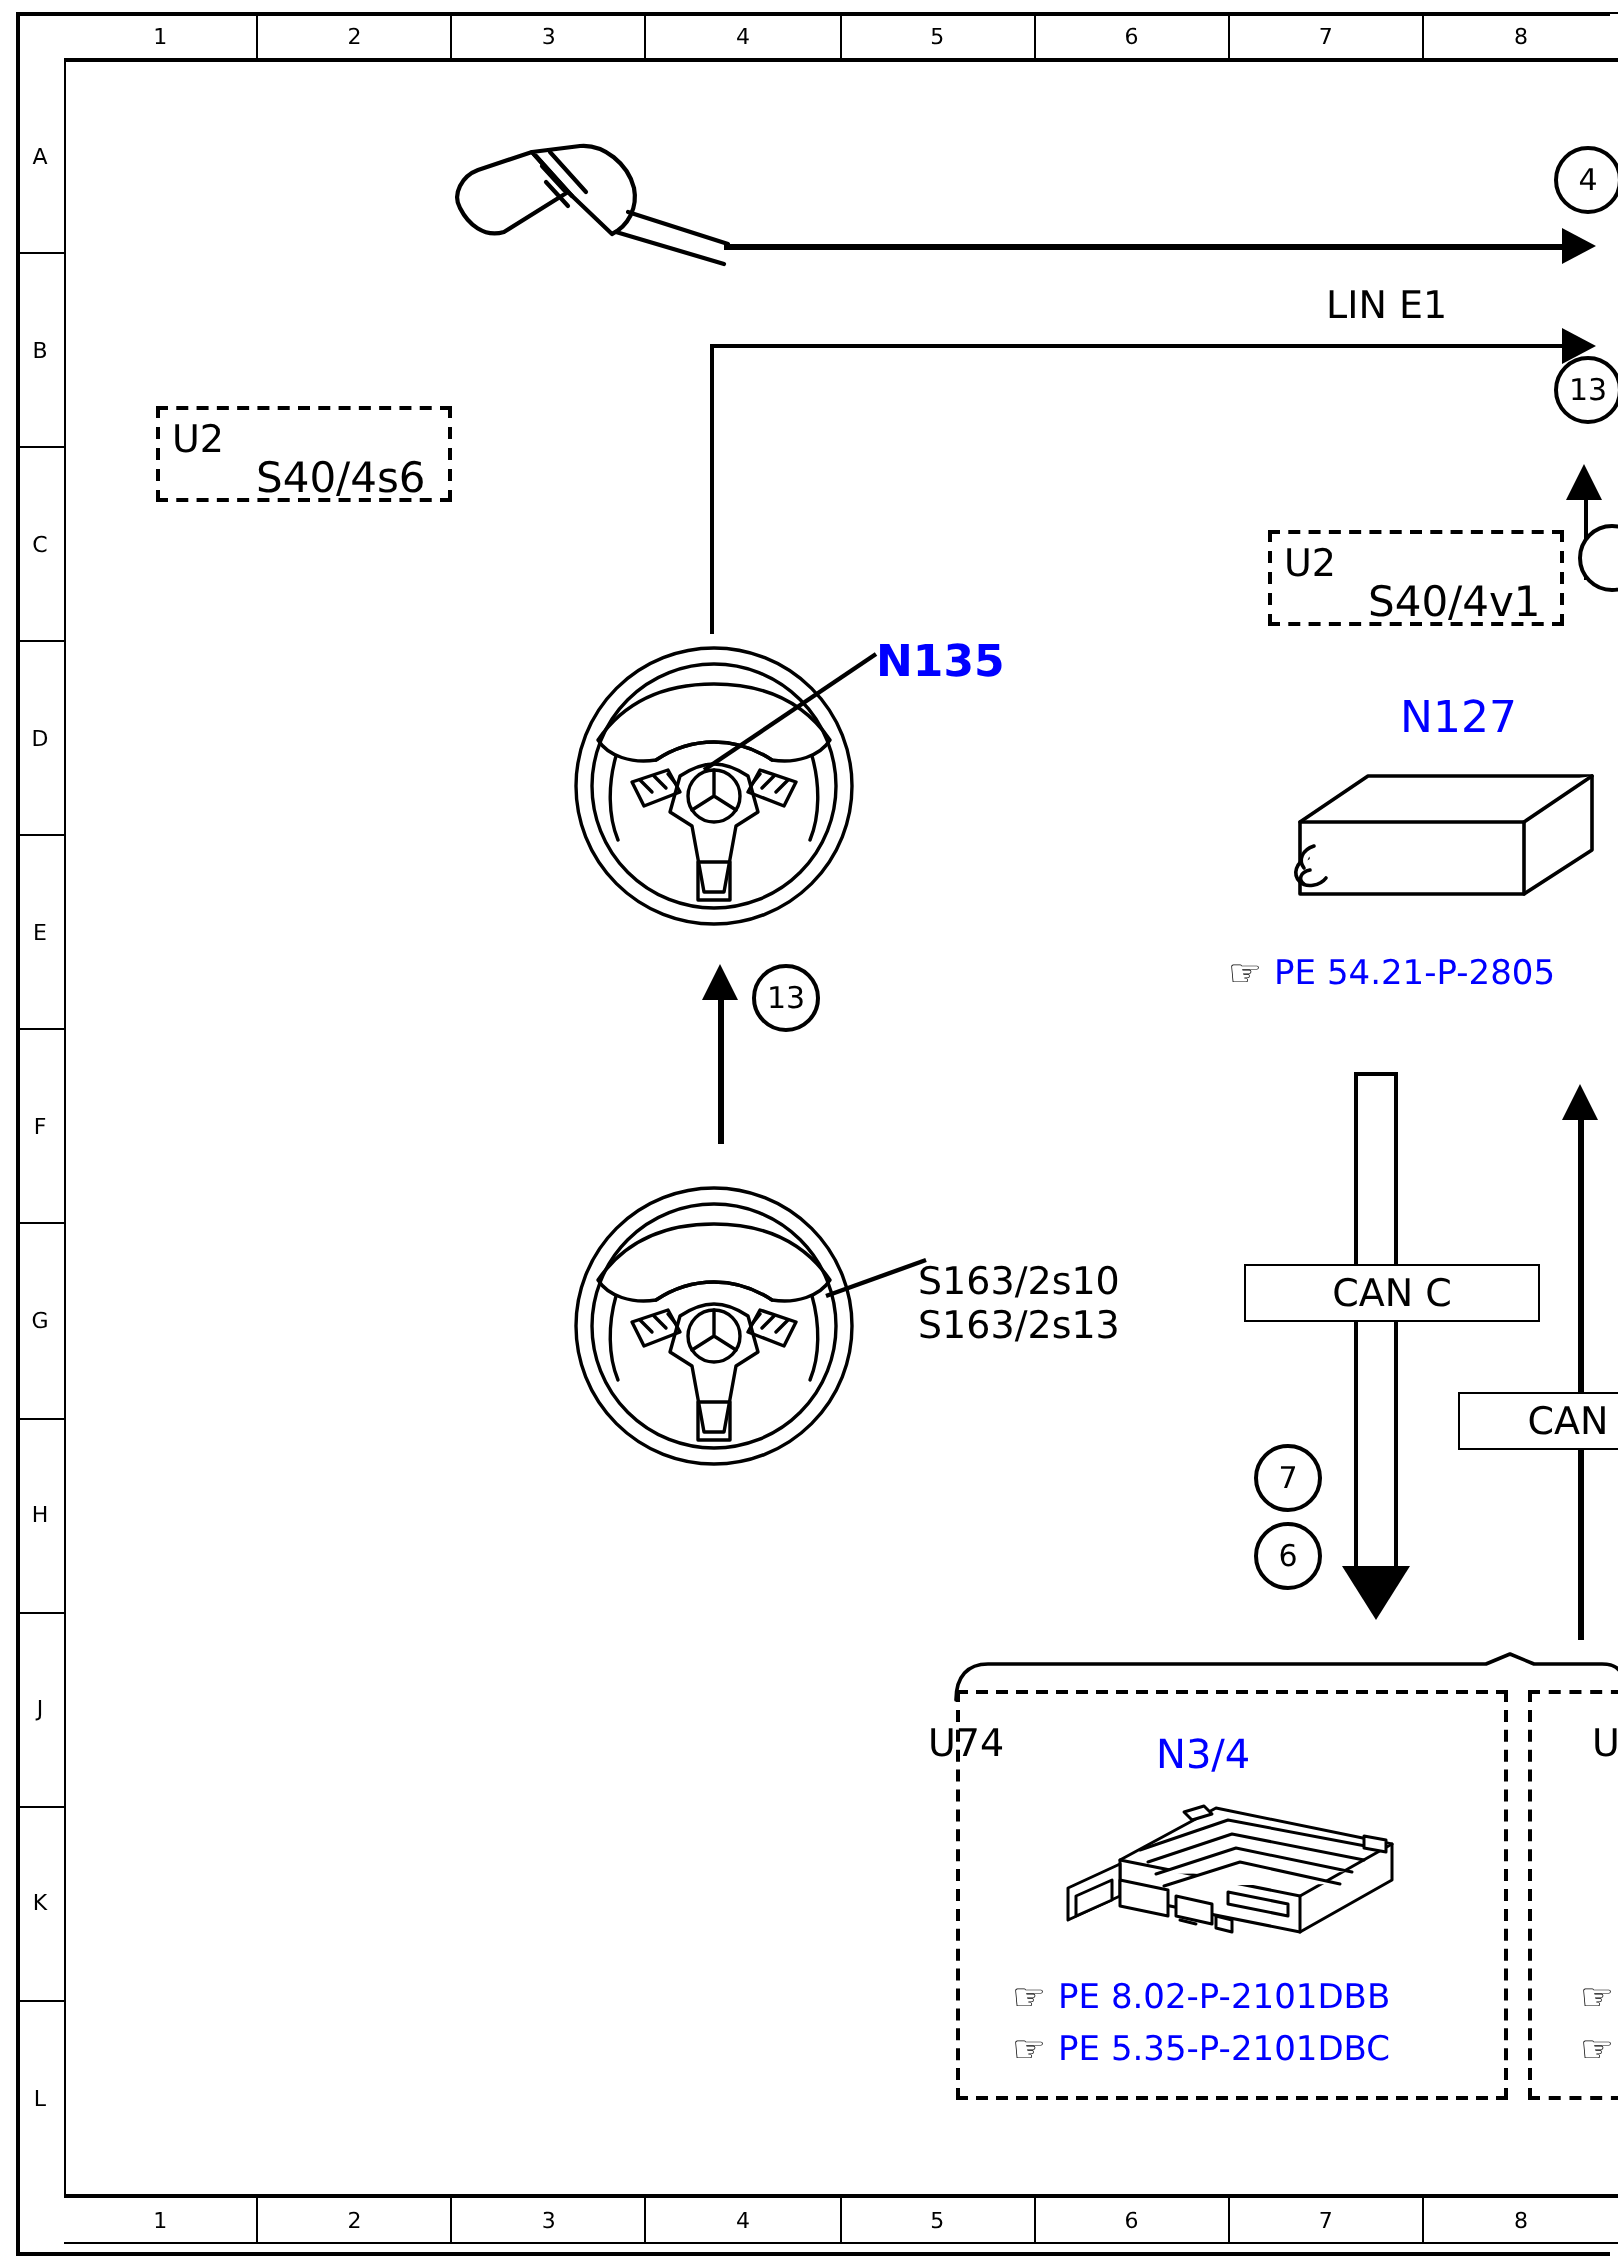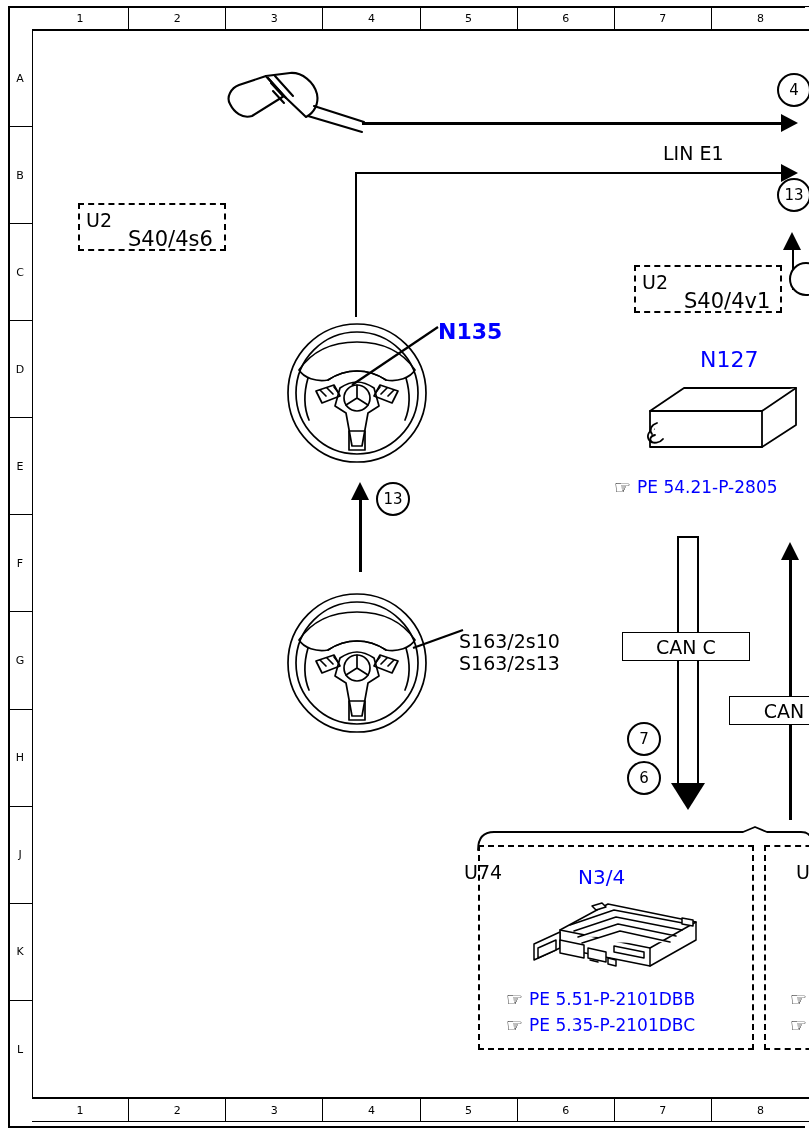--- a/index.html
+++ b/index.html
@@ -376,21 +376,21 @@
     </g>
   </svg>
 
   <div class="peref" style="left:614px; top:478px;">
     <span class="hand">☞</span>
     <span class="petxt">PE 54.21-P-2805</span>
   </div>
 
   <div class="hollow-shaft" style="left:677px; top:536px; width:22px; height:250px;"></div>
   <div class="arrow-d" style="left:671px; top:783px;"></div>
-  <div class="busbox" style="left:622px; top:632px; width:128px; height:29px;">CAN C</div>
+  <div class="busbox" style="left:622px; top:632px; width:148px; height:29px;">CAN C</div>
 
   <div class="circ" style="left:627px; top:761px; width:34px; height:34px;">6</div>
   <div class="circ" style="left:627px; top:722px; width:34px; height:34px;">7</div>
 
   <div class="vline" style="left:789px; top:560px; height:260px;"></div>
   <div class="arrow-u" style="left:781px; top:542px;"></div>
   <div class="busbox" style="left:729px; top:696px; width:110px; height:29px;">CAN</div>
 
   <svg class="art" style="left:476px; top:826px;" width="333" height="26" viewBox="0 0 333 26">
     <path d="M2,24 C2,12 8,6 18,6 L267,6 L279,1 L291,6 L325,6 C333,6 336,10 336,18" fill="none" stroke="#000" stroke-width="1.8" stroke-linejoin="round" stroke-linecap="round"></path>
@@ -416,21 +416,21 @@
       <path d="M30,40 L54,45 L54,58 L30,53 Z"></path>
       <path d="M58,48 L76,52 L76,62 L58,58 Z"></path>
       <path d="M84,46 L114,52 L114,58 L84,52 Z"></path>
       <path d="M78,58 L86,60 L86,66 L78,64 Z"></path>
       <path d="M60,60 L68,62"></path>
     </g>
   </svg>
 
   <div class="peref" style="left:506px; top:990px;">
     <span class="hand">☞</span>
-    <span class="petxt">PE 5.51-P-2101DBB</span>
+    <span class="petxt">PE 8.02-P-2101DBB</span>
   </div>
   <div class="peref" style="left:506px; top:1016px;">
     <span class="hand">☞</span>
     <span class="petxt">PE 5.35-P-2101DBC</span>
   </div>
 
   <div class="modbox" style="left:764px; top:845px; width:120px; height:205px;"></div>
   <span class="lbl" style="left:796px; top:862px;">U7</span>
   <span class="hand" style="position:absolute; left:790px; top:988px; font-size:19px;">☞</span>
   <span class="hand" style="position:absolute; left:790px; top:1014px; font-size:19px;">☞</span>

